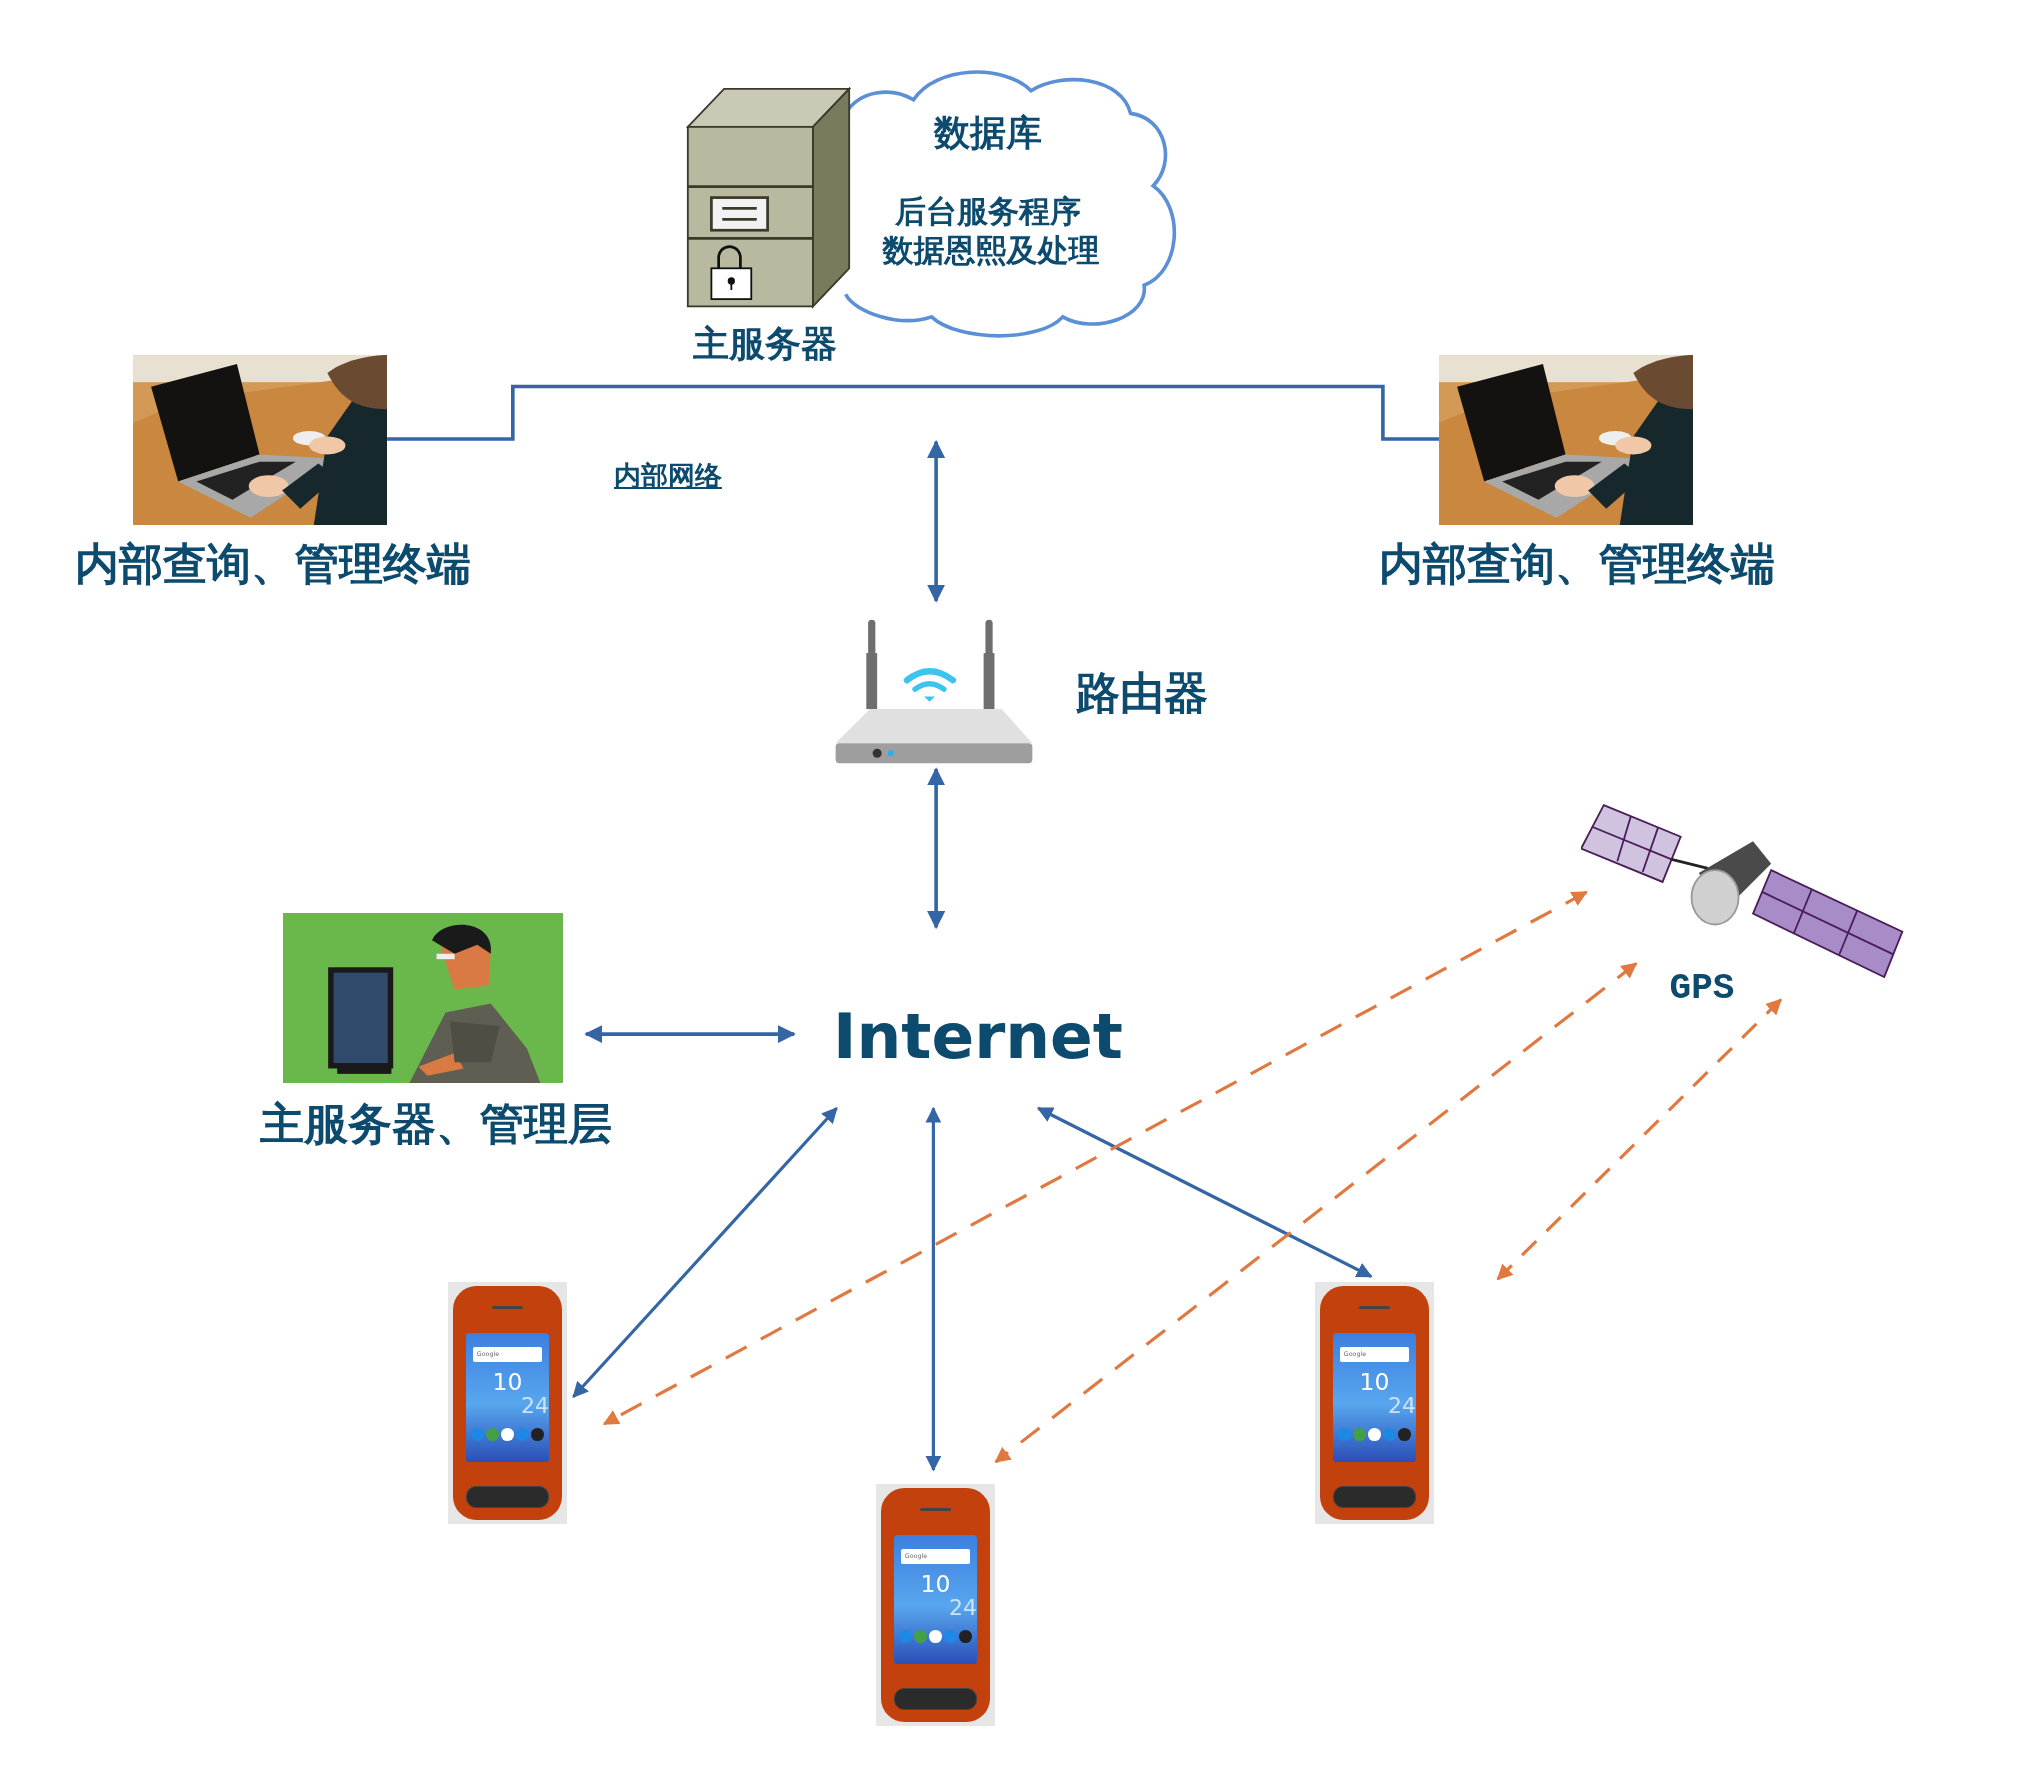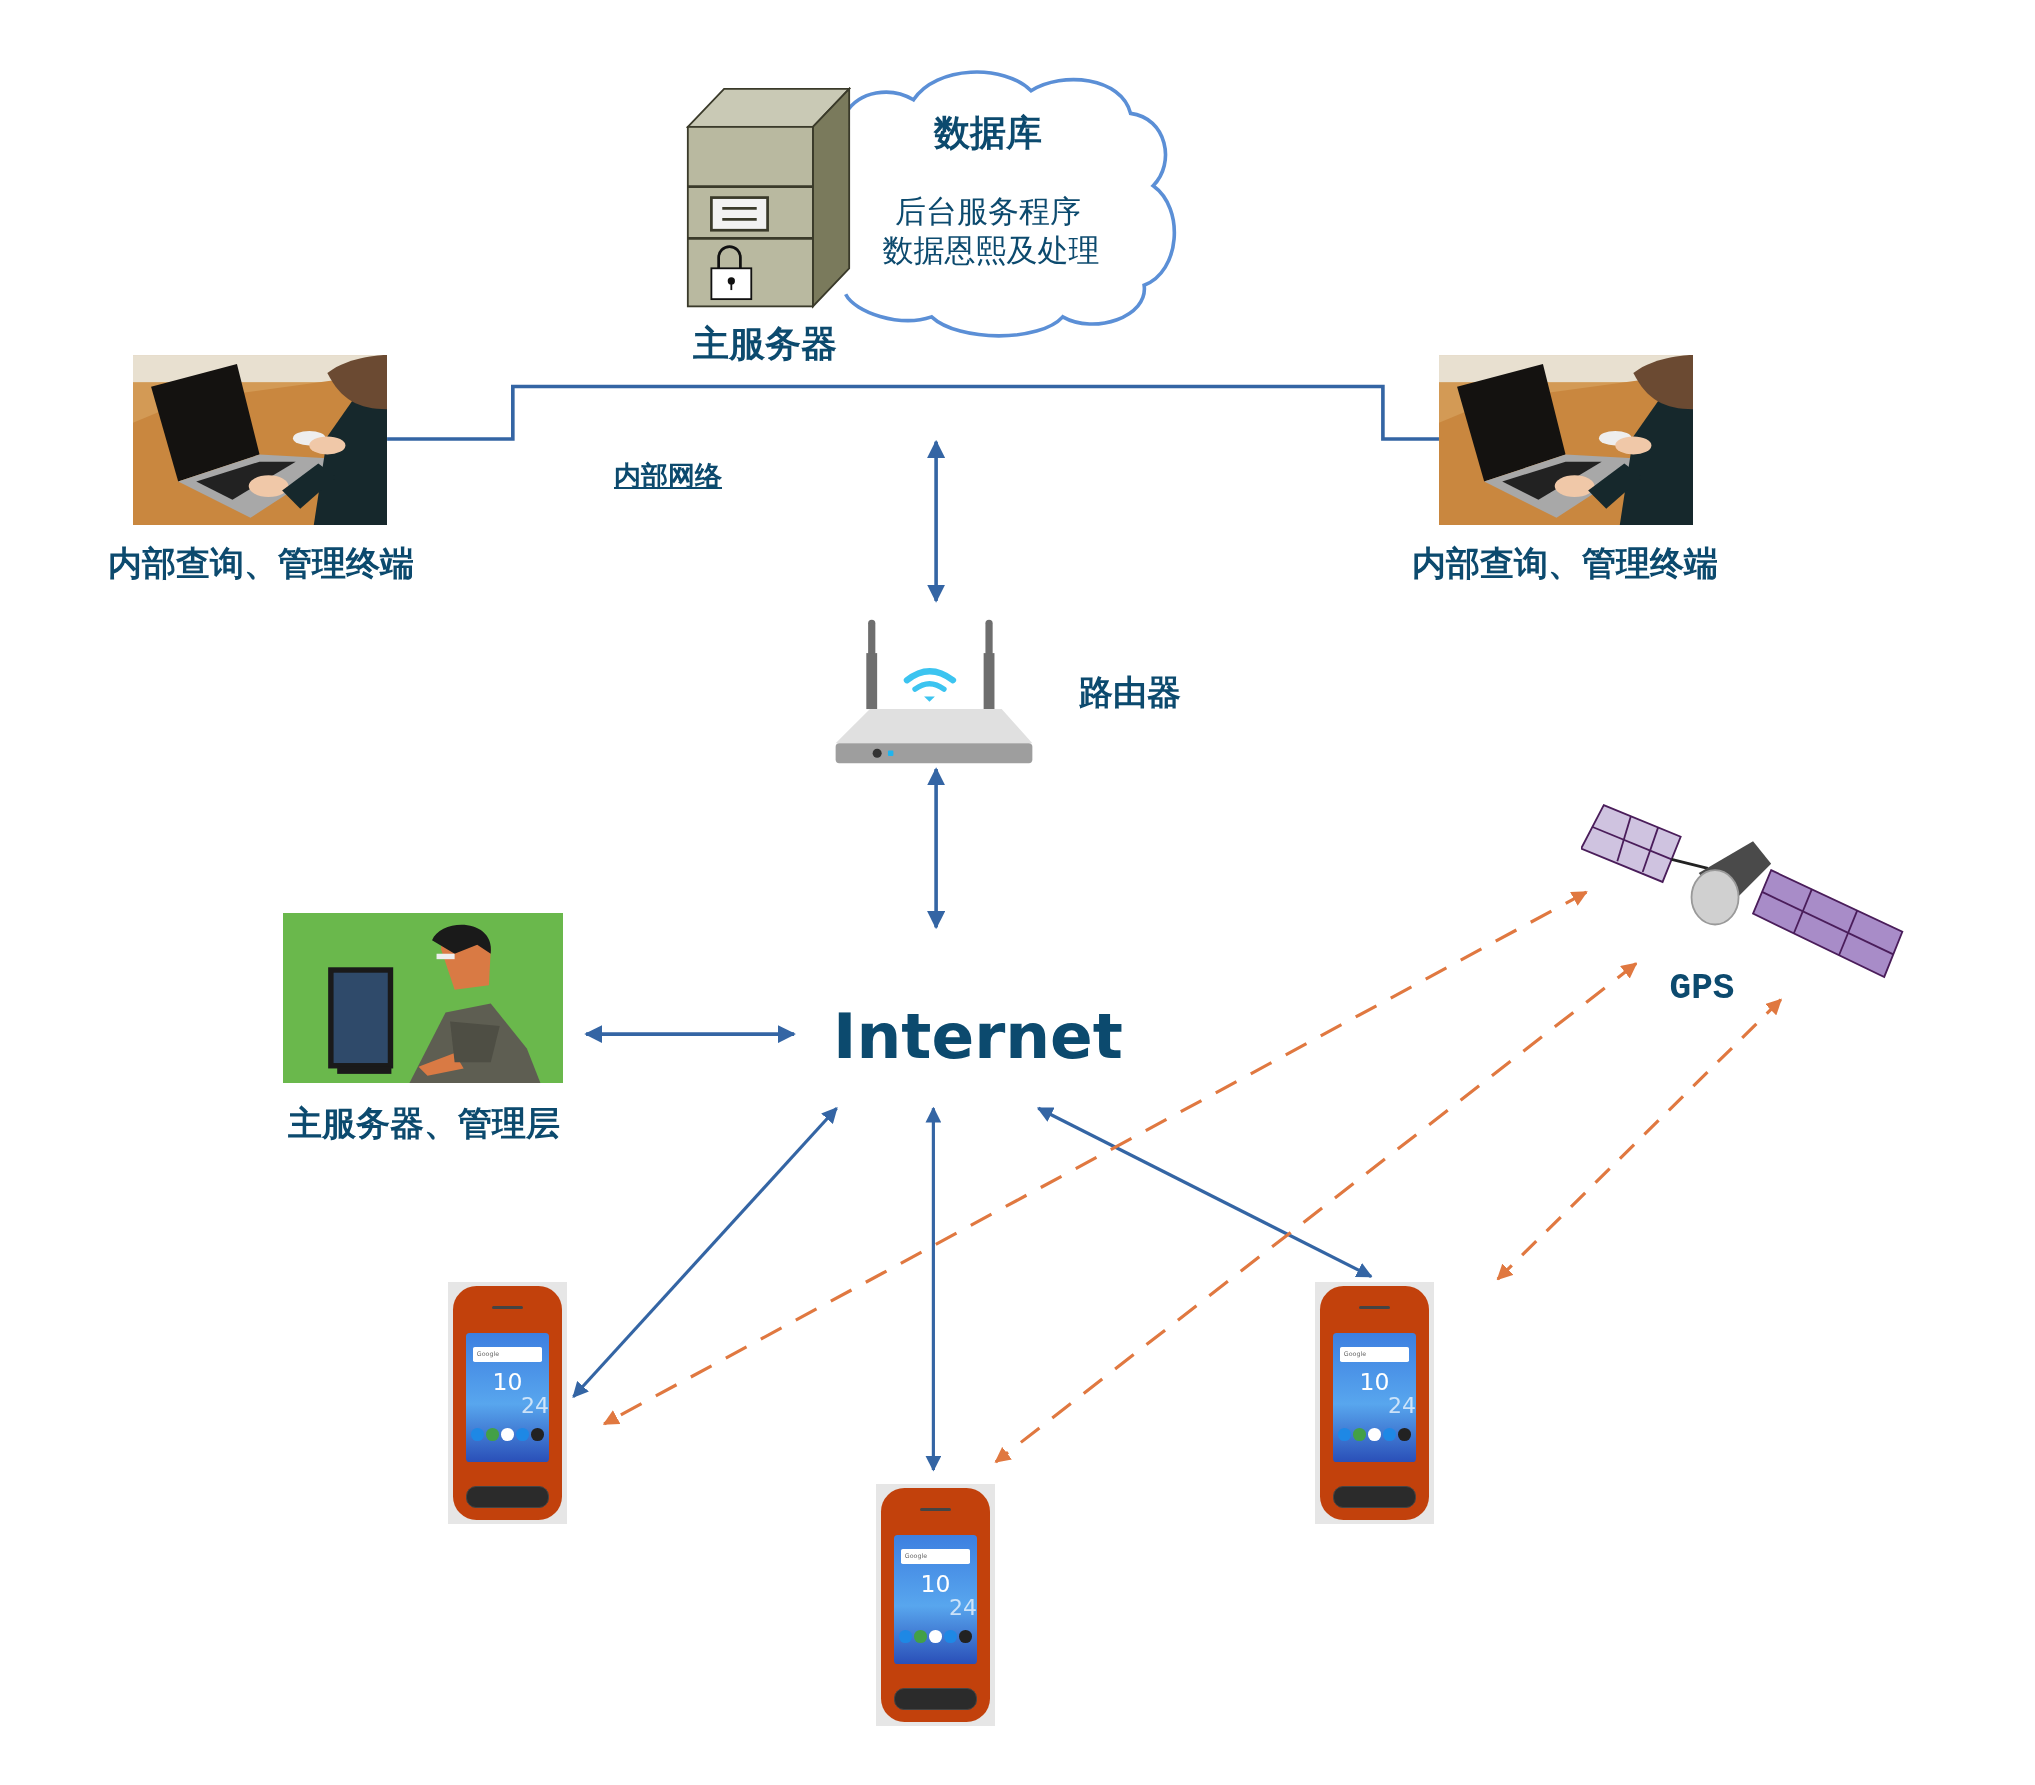--- a/index.html
+++ b/index.html
@@ -2,23 +2,23 @@
 <html style="font-size:14.5px"><head>
 <meta charset="utf-8">
 <style>
   html, body { margin: 0; padding: 0; background: #ffffff; }
   body { width: 2035px; height: 1786px; position: relative; overflow: hidden;
          font-family: "DejaVu Sans", "Liberation Sans", sans-serif; }
   .abs { position: absolute; }
   .lbl { position: absolute; color: #0c4a6e; font-weight: bold; white-space: nowrap;
          transform: translate(-50%, -50%); font-family: "DejaVu Sans", sans-serif; }
   .lbl-big { font-size: 36px; }
-  .lbl-mid { font-size: 34px; }
+  .lbl-mid { font-size: 44px; margin-left: 12px; }
   .lbl-small { font-size: 27px; }
-  .lbl-normal { font-weight: normal; font-size: 31px; }
+  .lbl-normal { font-weight: bold; font-size: 31px; }
   .internet { font-size: 63px; font-family: "DejaVu Sans", sans-serif; }
   .gps { font-size: 36px; font-family: Liberation Mono, monospace; text-align: right; }
   svg.layer { position: absolute; left: 0; top: 0; }
   .photo { position: absolute; overflow: hidden; }
   .phone { position: absolute; background: #e6e6e6; }
   .phone-body { position: absolute; left: 5.4px; right: 5.4px; top: 3.6px; bottom: 3.6px;
                 background: #c2410c; border-radius: 23.5px; }
   .phone-screen { position: absolute; left: 12.7px; right: 12.7px; top: 47px; bottom: 58px;
                   background: linear-gradient(180deg, #3d7fe0 0%, #58a6ee 55%, #2a4fb8 100%); border-radius: 3.6px; }
   .phone-search { position: absolute; left: 7.2px; right: 7.2px; top: 14.5px; height: 14.5px; background: #fff; border-radius: 1.8px;

